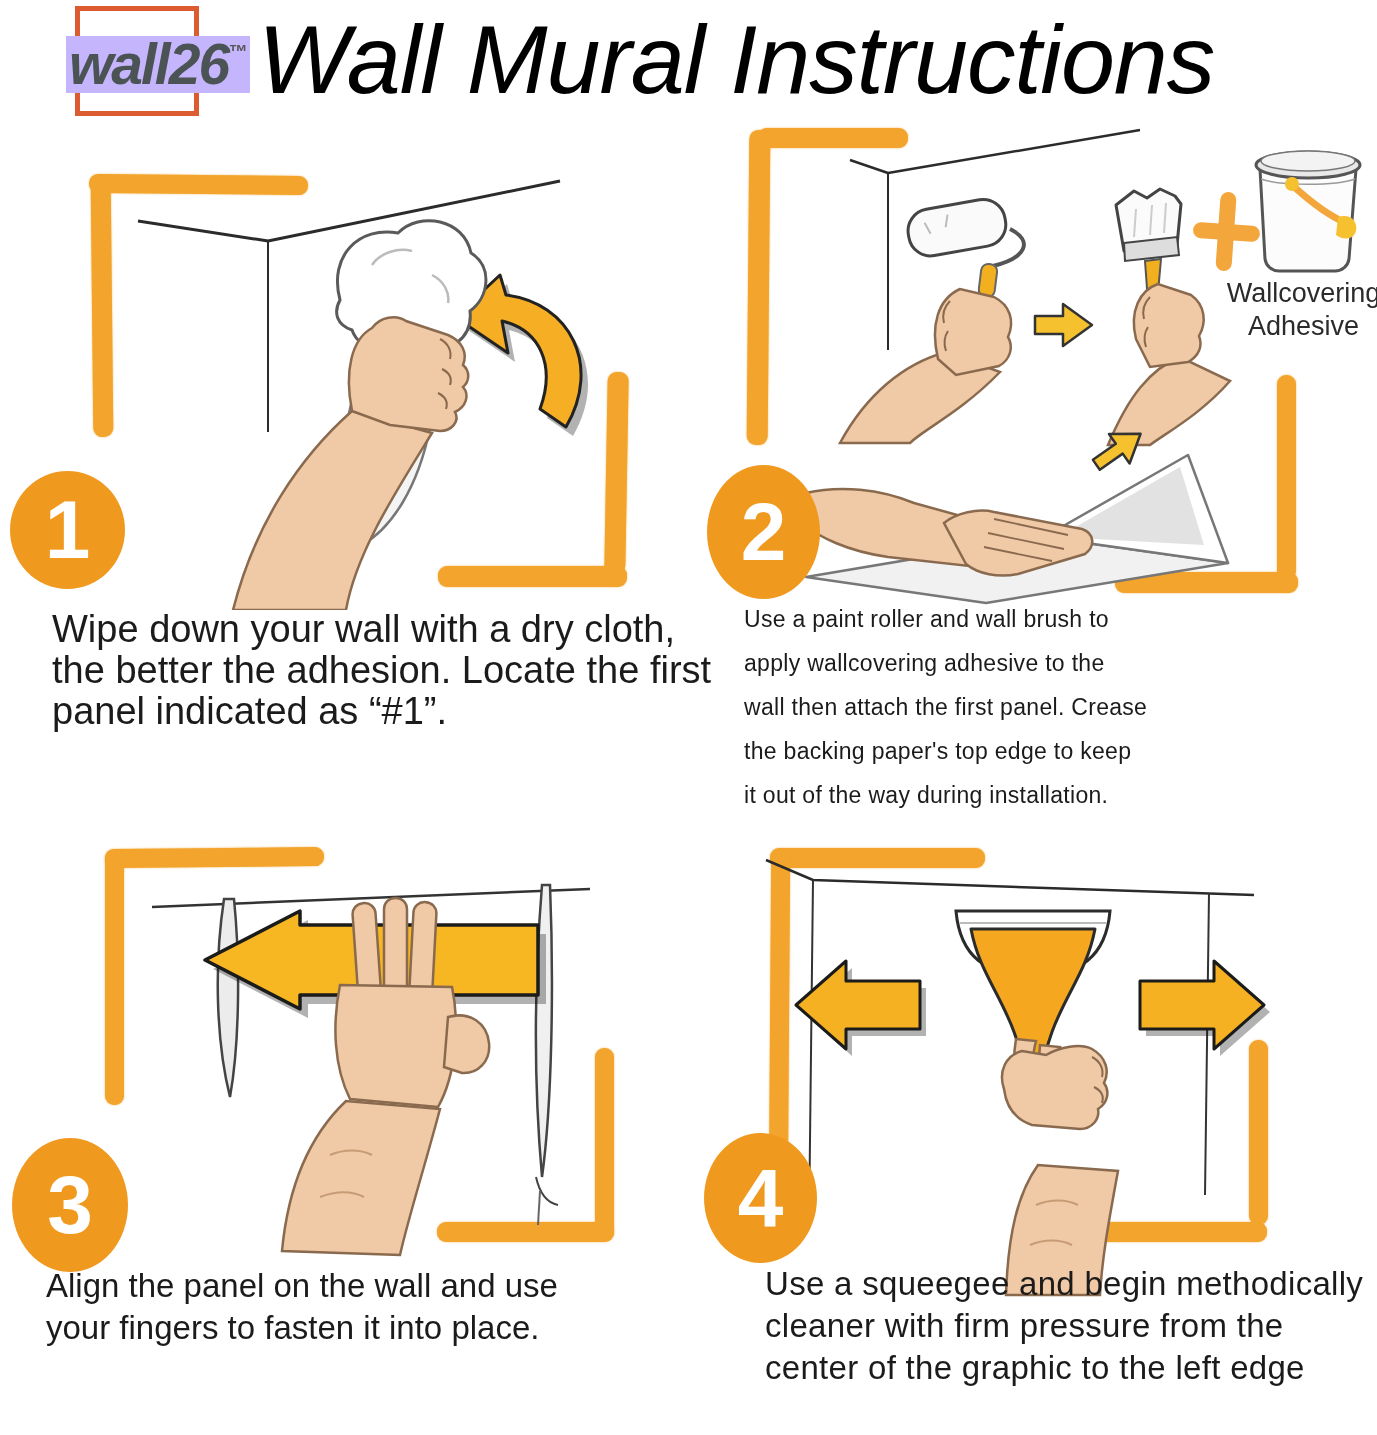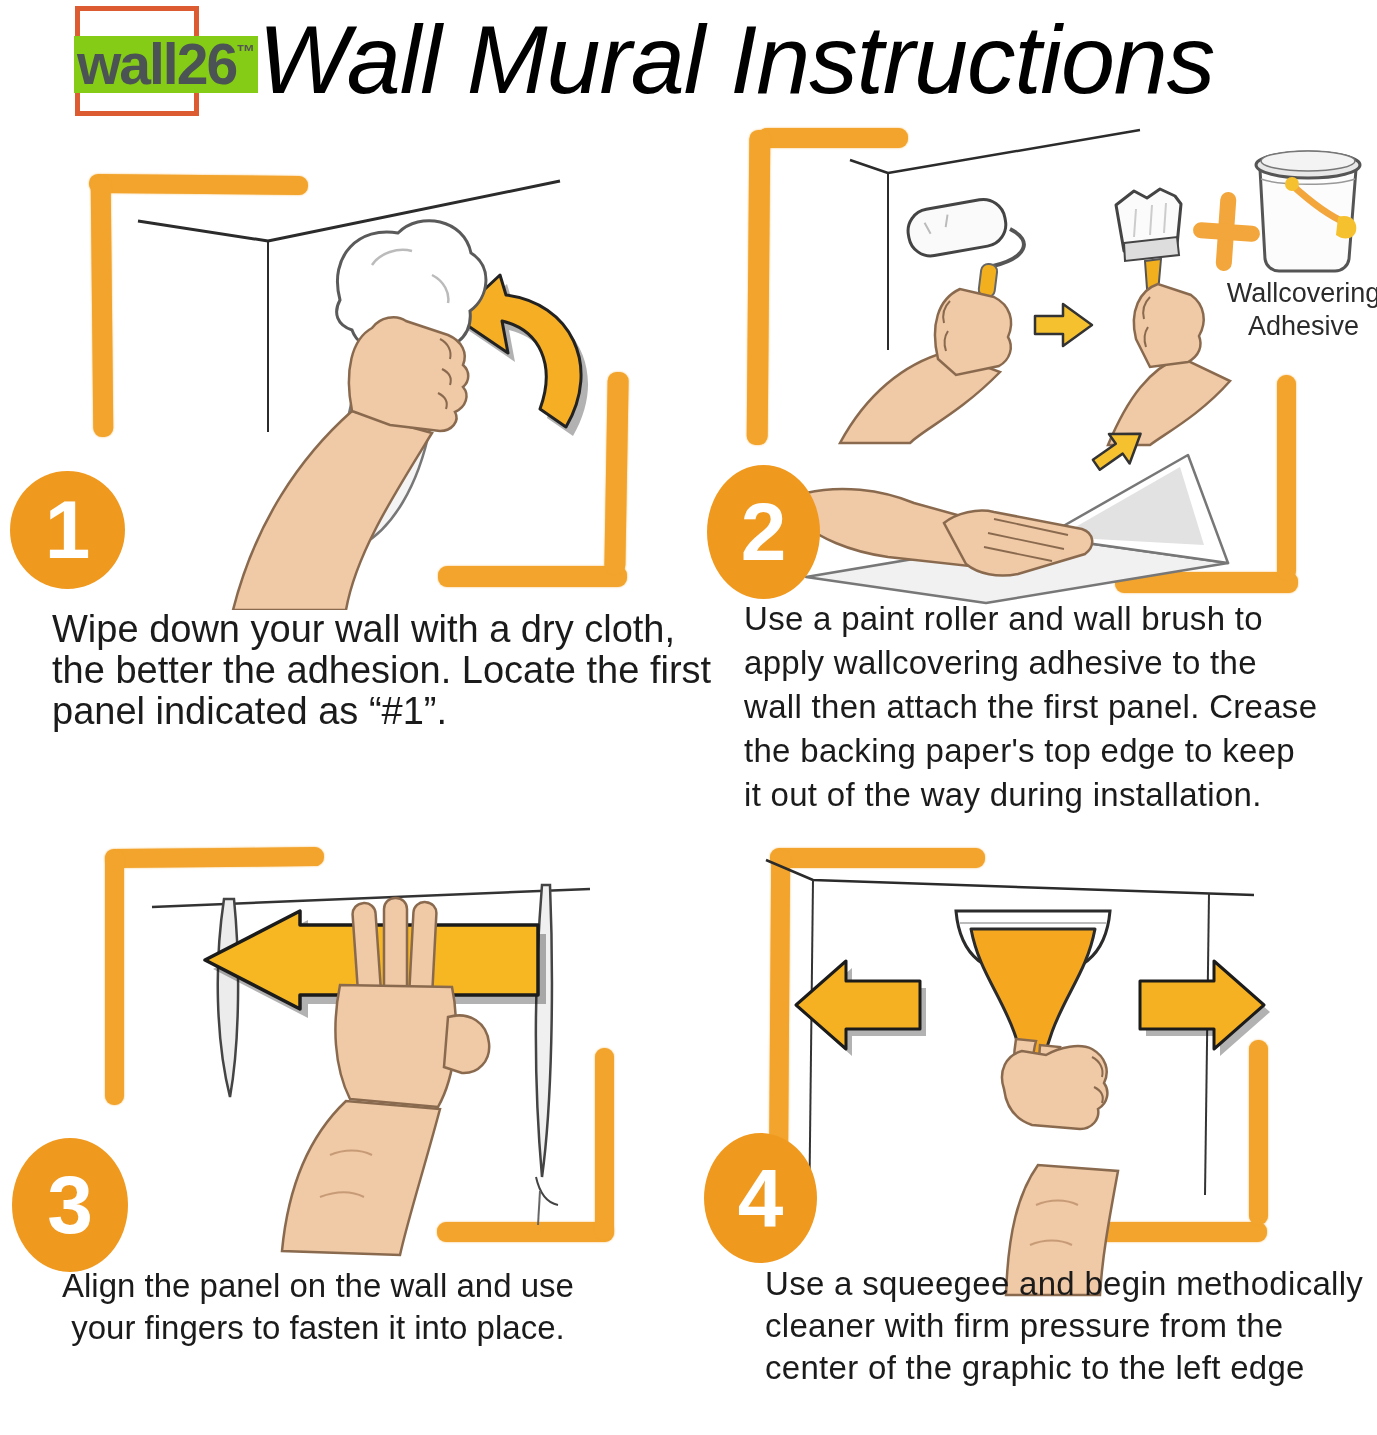--- a/index.html
+++ b/index.html
@@ -2,43 +2,43 @@
 <html><head>
 <meta charset="utf-8">
 <style>
   html,body{margin:0;padding:0;background:#fff;}
   .page{position:relative;width:1377px;height:1435px;background:#fff;overflow:hidden;
         font-family:"Liberation Sans",sans-serif;color:#1b1b1b;}
   
   .logo-wrap{position:absolute;left:58px;top:0;width:205px;height:130px;}
   .logo-square{position:absolute;left:17px;top:6px;width:114px;height:100px;
                border:5px solid #DC5B30;}
-  .logo-text{position:absolute;left:16px;top:36px;z-index:2;background:#84cc16;padding:0 3px;
-             font-size:57px;font-weight:bold;color:#4C5355;letter-spacing:-2px;line-height:1;}
+  .logo-text{position:absolute;left:8px;top:36px;z-index:2;background:#c4b5fd;padding:0 3px;
+             font-size:57px;font-weight:bold;color:#4C5355;letter-spacing:-2px;line-height:1;font-style:italic;}
   .logo-tm{font-size:19px;font-weight:bold;vertical-align:26px;letter-spacing:0;color:#555;}
   .page-title{position:absolute;left:258px;top:4px;font-size:97px;font-weight:400;
               letter-spacing:-1px;color:#000;white-space:nowrap;font-style:italic;}
   
   .quad{position:absolute;}
   #q1{left:0;top:125px;width:688px;height:680px;}
   #q2{left:688px;top:125px;width:689px;height:680px;}
   #q3{left:0;top:805px;width:688px;height:630px;}
   #q4{left:688px;top:805px;width:689px;height:630px;}
   .illo{position:absolute;left:0;top:0;}
   
   .bracket{position:absolute;background:#F2A42C;border-radius:9px;box-shadow:0 0 2px rgba(242,164,44,.8);}
   
   .badge{position:absolute;background:#F0991F;border-radius:50%;
          display:flex;align-items:center;justify-content:center;}
   .badge span{color:#fff;font-weight:bold;font-size:82px;line-height:1;}
   
   .step-text{position:absolute;}
   .step-text .line{white-space:nowrap;}
   .t1{font-size:38px;line-height:41px;}
-  .t2{font-size:33px;line-height:44px;letter-spacing:.3px;}
+  .t2{font-size:23px;line-height:44px;letter-spacing:.3px;}
   .t3{font-size:33px;line-height:42px;}
   .t4{font-size:33px;line-height:42px;letter-spacing:.3px;margin-left:21px;}
   .bucket-label{position:absolute;left:528px;top:152px;width:175px;text-align:center;
                 font-size:27px;line-height:33px;color:#2b2b2b;}
 </style>
 </head>
 <body>
 
 <div class="page">
 
@@ -196,21 +196,21 @@
         <path d="M448 212 C470 206 487 218 489 238 C491 256 478 269 462 268 L444 262 Z" fill="#F0C9A6" stroke="#8a6a4e" stroke-width="2.5"></path>
         <path d="M282 446 C288 382 308 332 346 296 L440 304 C424 364 408 414 400 450 Z" fill="#F0C9A6" stroke="#8a6a4e" stroke-width="2.5"></path>
         <path d="M330 350 C344 344 360 344 372 350 M320 392 C336 386 352 386 364 392" fill="none" stroke="#c79b76" stroke-width="2"></path>
       </g>
     </svg>
 
     <div class="badge" style="left:12px;top:333px;width:116px;height:134px;">
       <span>3</span>
     </div>
 
-    <div class="step-text t3" style="left:62px;top:460px;text-align:center;">
+    <div class="step-text t3" style="left:46px;top:460px;">
       <div class="line">Align the panel on the wall and use</div>
       <div class="line">your fingers to fasten it into place.</div>
     </div>
   </div>
 
   <div class="quad" id="q4">
     <div class="bracket" style="left:82px;top:43px;width:215px;height:20px;"></div>
     <div class="bracket" style="left:82px;top:45px;width:19px;height:355px;transform:rotate(.4deg);"></div>
     <div class="bracket" style="left:407px;top:417px;width:172px;height:20px;"></div>
     <div class="bracket" style="left:561px;top:235px;width:19px;height:185px;"></div>

